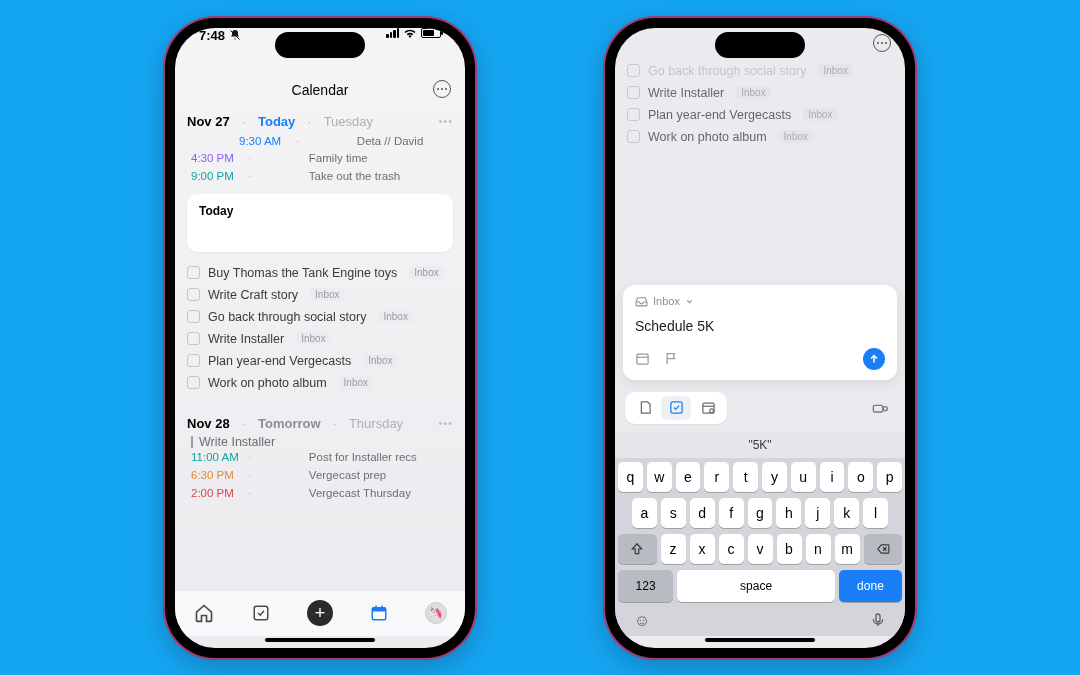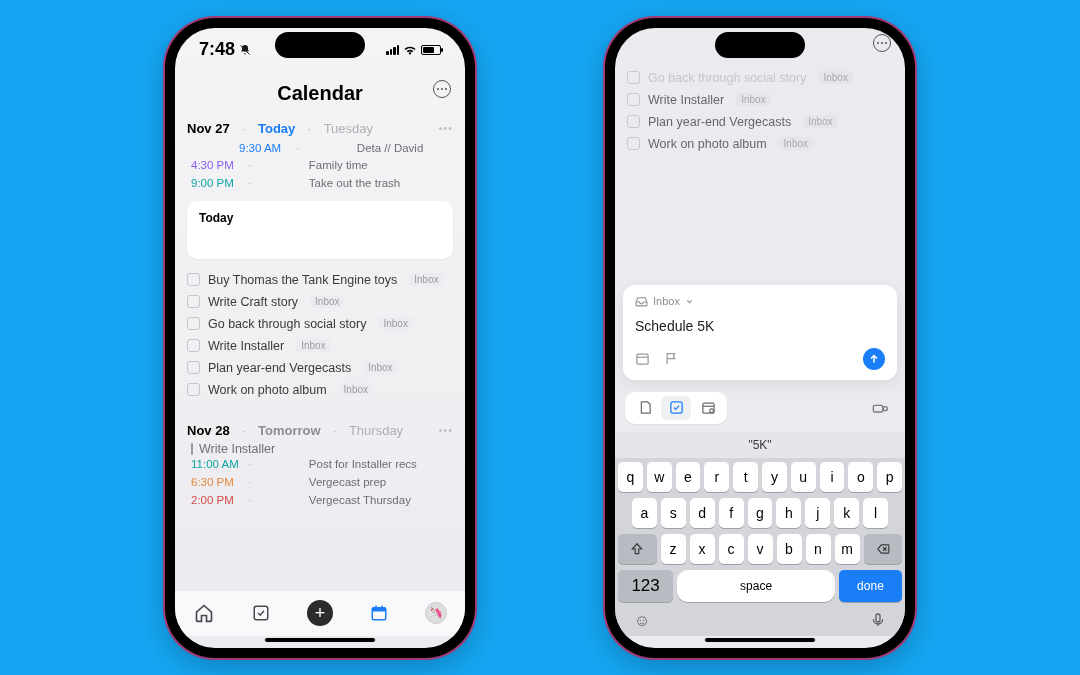--- a/index.html
+++ b/index.html
@@ -21,36 +21,36 @@
     overflow: hidden;
     position: relative;
     display: flex; flex-direction: column;
   }
   .island {
     position: absolute; top: 14px; left: 50%; transform: translateX(-50%);
     width: 90px; height: 26px; background: #000; border-radius: 20px; z-index: 50;
   }
 
   .status-bar {
-    height: 46px; display: flex; align-items: center; justify-content: space-between;
-    padding: 0 24px 2px 24px; font-size: 18px; font-weight: 600;
+    height: 46px; display: flex; align-items: flex-start; justify-content: space-between;
+    padding: 0 24px 2px 24px; font-size: 13px; font-weight: 600;
   }
   .status-left { display: flex; align-items: center; gap: 4px; }
   .status-right { display: flex; align-items: center; gap: 4px; }
   .bell-off { width: 12px; height: 12px; opacity:.9;}
   .sig { display: flex; gap: 1px; align-items: flex-end; }
   .sig span { width: 2.5px; background:#000; border-radius:1px; }
   .sig span:nth-child(1){height:4px;} .sig span:nth-child(2){height:6px;}
   .sig span:nth-child(3){height:8px;} .sig span:nth-child(4){height:10px;}
   .wifi { width:14px; height:10px; }
   .batt { width:20px; height:10px; border:1px solid #000; border-radius:2px; position:relative;}
   .batt::after{content:"";position:absolute;right:-3px;top:2px;width:2px;height:4px;background:#000;border-radius:1px;}
   .batt::before{content:"";position:absolute;left:1px;top:1px;bottom:1px;width:60%;background:#000;border-radius:1px;}
 
-  .nav-title { text-align:center; font-weight:700; font-size:20px; padding: 8px 0 6px; position:relative;}
+  .nav-title { text-align:center; font-weight:400; font-size:14px; padding: 8px 0 6px; position:relative;}
   .nav-more { position:absolute; right:14px; top:6px; width:18px;height:18px;border:1.5px solid #555;border-radius:50%; display:flex;align-items:center;justify-content:center;}
   .nav-more span{width:2px;height:2px;background:#555;border-radius:50%;margin:0 1px;}
 
   .content { flex:1; overflow:hidden; padding: 4px 12px 0 12px; font-size: 12.5px; }
   .date-hdr { display:flex; align-items:center; gap:9px; font-size: 13px; margin-top:6px;}
   .date-num { font-weight:700; }
   .dot-sep { color:#bbb; margin:0 3px;}
   .date-label { font-weight:600; }
   .date-dow { color:#b0b0b4; }
   .today-blue { color:#1a7ef8; }
@@ -104,23 +104,23 @@
 
   .suggest { text-align:center; font-size:12px; color:#3a3a3c; padding:6px 0; background:#e6e6ea;}
   .keyboard { background:#d3d5da; padding:4px 3px 6px; }
   .krow{ display:flex; gap:4px; justify-content:center; margin-bottom:6px;}
   .key{ flex:1; max-width:25px; height:30px; background:#fff; border-radius:5px; box-shadow:0 1px 0 #9fa0a5; display:flex;align-items:center;justify-content:center; font-size:14px; }
   .key.fn{ background:#b8bbc2; }
   .key.wide{ max-width:none; flex:1.4;}
   .krow2{ padding:0 14px;}
   .krow4{ gap:4px; }
   .krow4 .key{height:32px;}
-  .space{ flex:4; max-width:none; font-size:12px;border-radius:11px;}
+  .space{ flex:4; max-width:none; font-size:12px;}
   .done{ flex:1.6; max-width:none; background:#1a7ef8;color:#fff; font-size:12px;}
-  .n123{ flex:1.4; max-width:none; background:#b8bbc2; font-size:17px;}
+  .n123{ flex:1.4; max-width:none; background:#b8bbc2; font-size:12px;}
   .kb-bot{display:flex;justify-content:space-between;padding:4px 16px 0;color:#5a5a5e;}
 
   svg{display:block;}
   .faded-top{ color:#bfbfc3; }
 </style>
 </head>
 <body>
 
 <div class="phone">
   <div class="island"></div>

